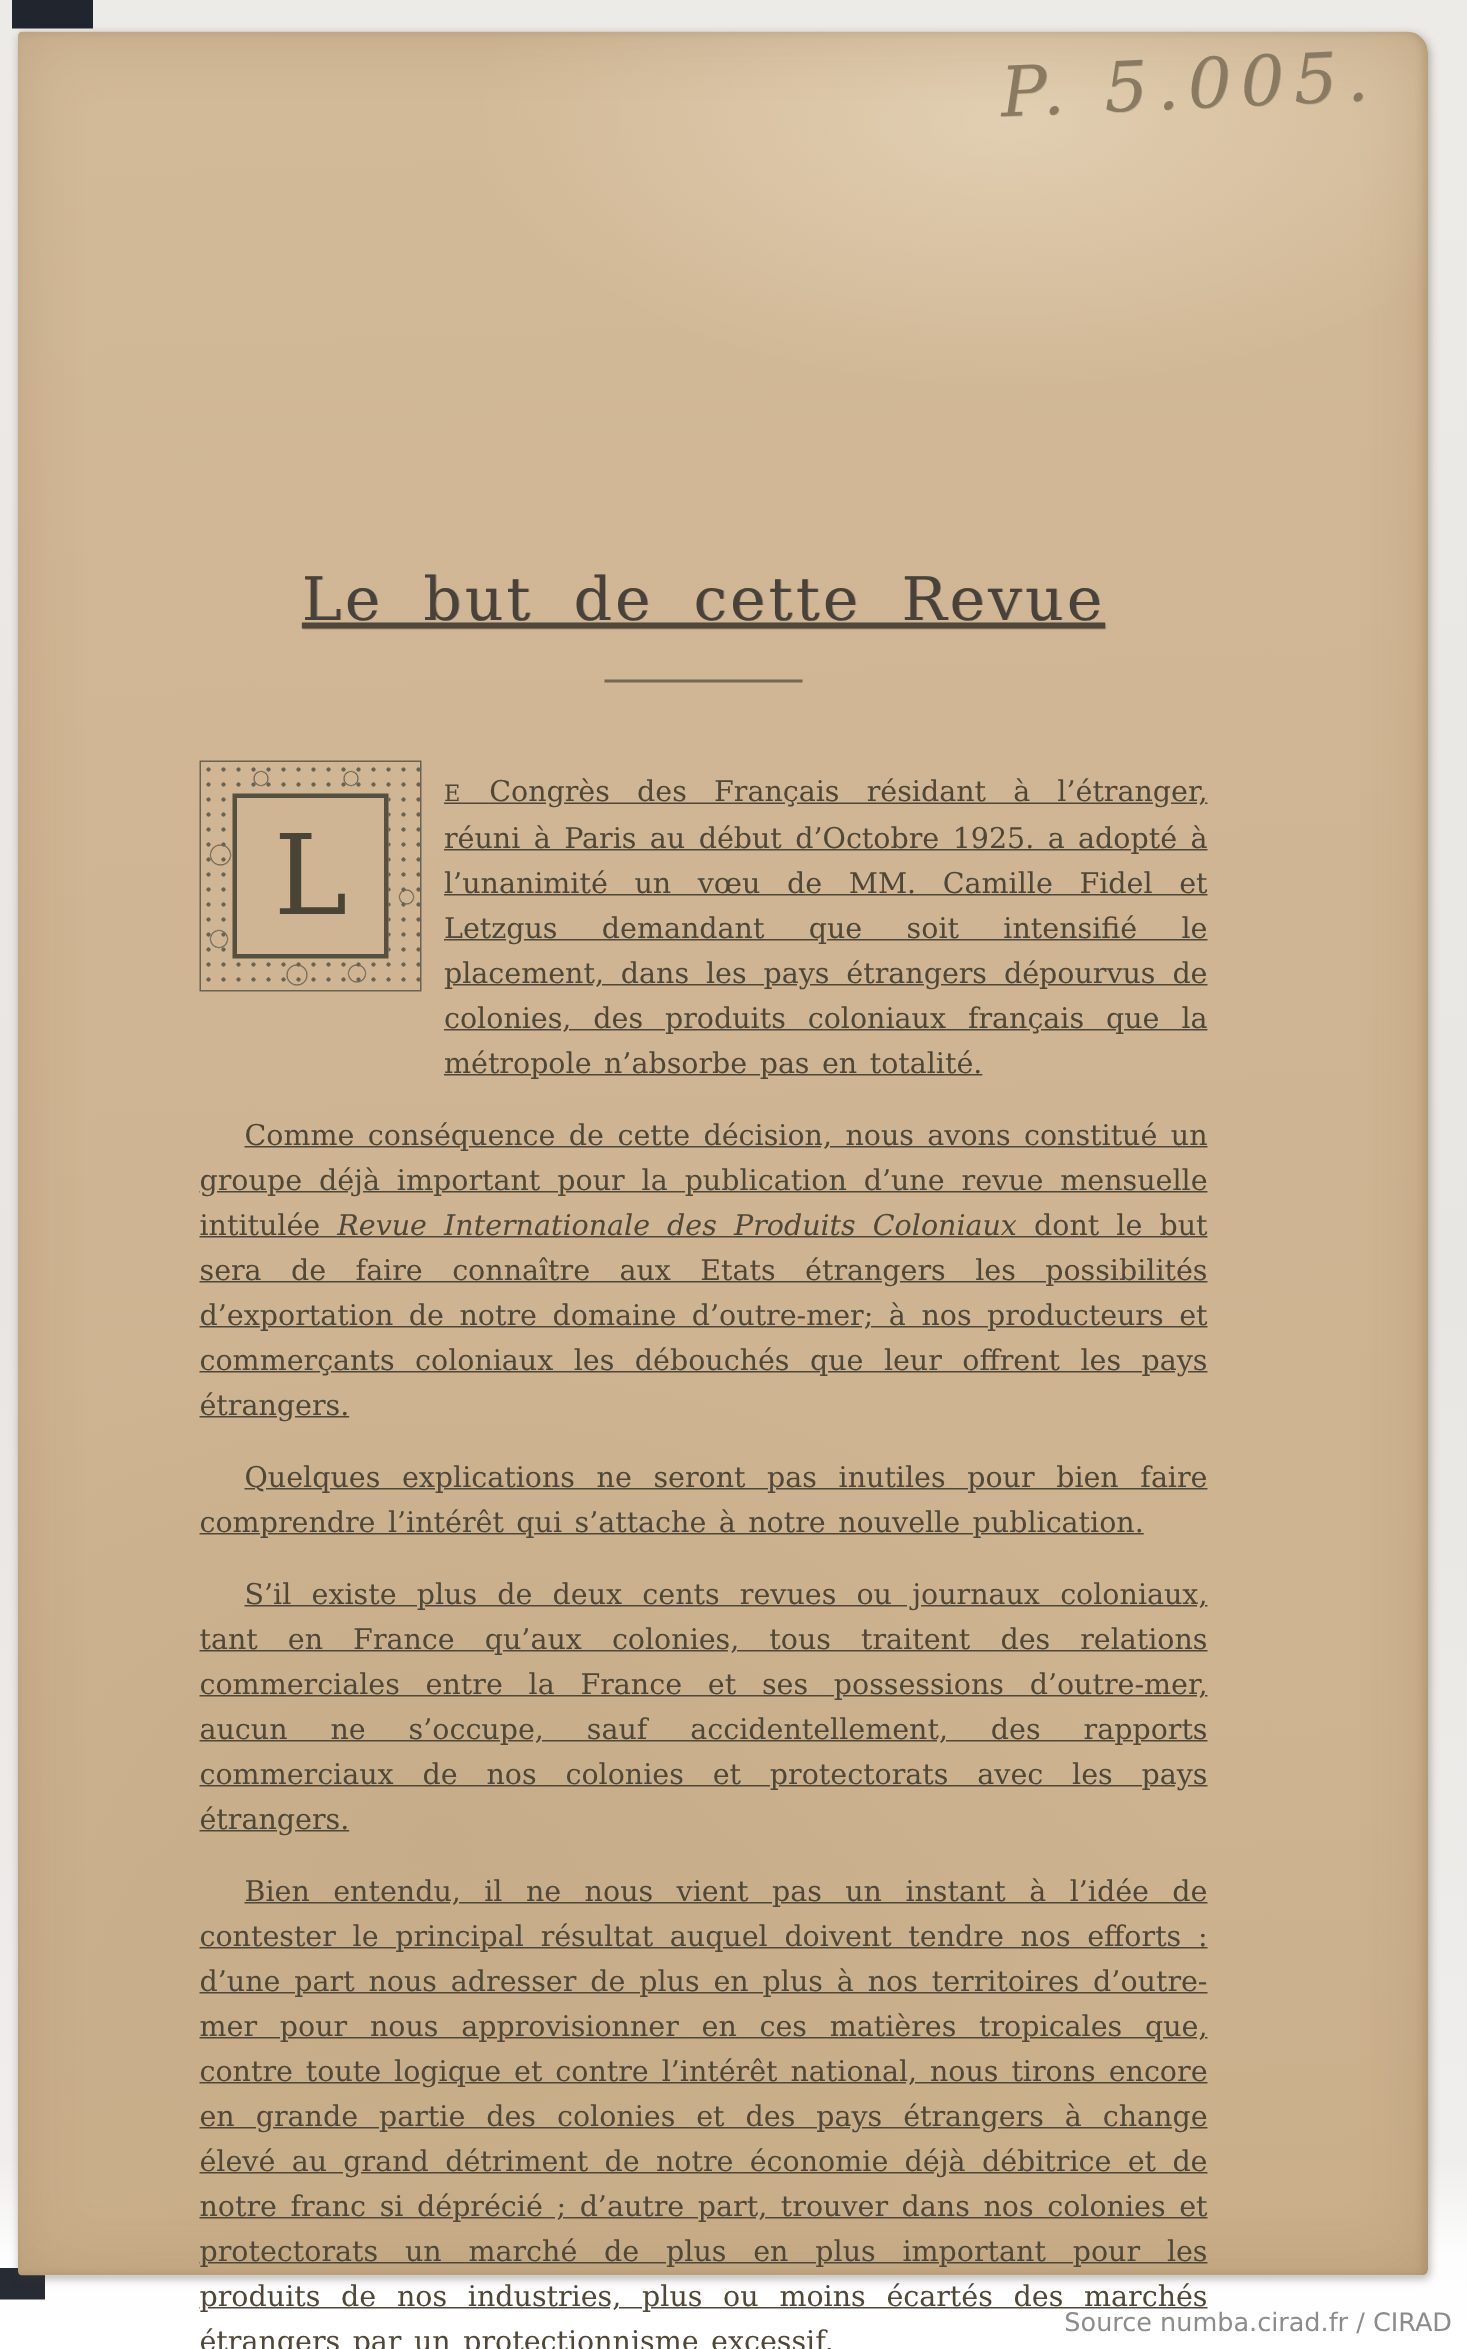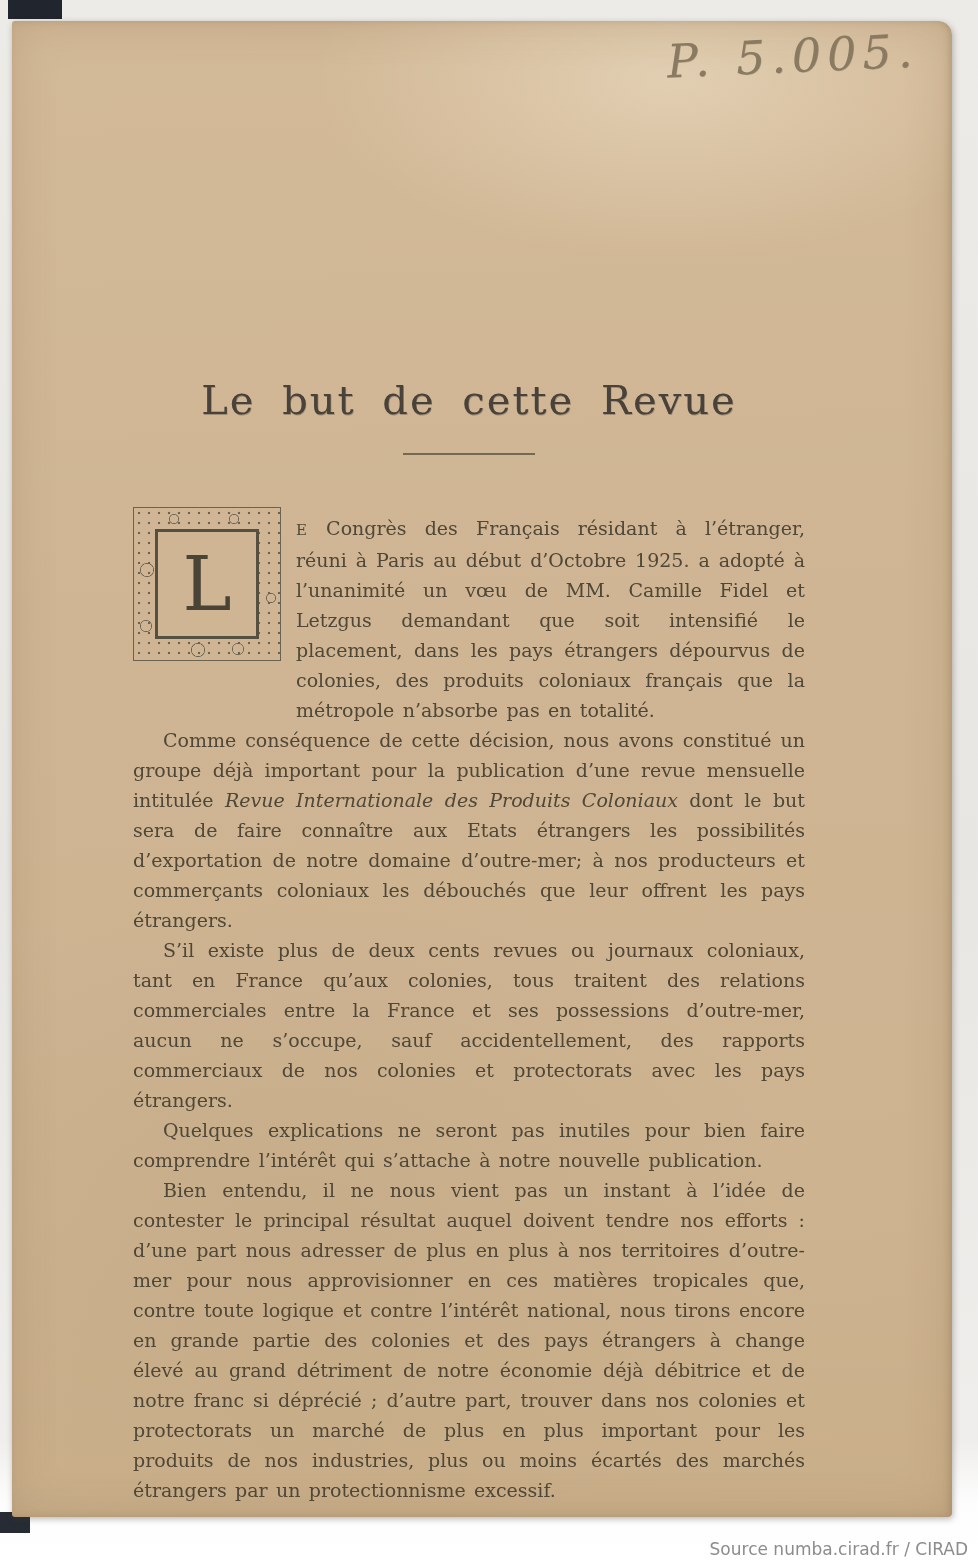--- a/index.html
+++ b/index.html
@@ -43,20 +43,21 @@
     color: #8a7a62;
     transform: rotate(-2.5deg);
     text-shadow: 0.5px 0.5px 0 rgba(138,122,98,0.4);
   }
 
   .content {
     position: absolute;
     left: 121px; top: 0;
     width: 672px; height: 100%;
     color: #4f4737;
+    text-decoration: underline;
   }
 
   .title {
     margin-top: 356px;
     text-align: center;
     font-size: 40px;
     font-weight: normal;
     letter-spacing: 2px;
     word-spacing: 12px;
     color: #48423a;
@@ -113,21 +114,21 @@
   }
 
   p.body {
     font-size: 19px;
     line-height: 30px;
     text-align: justify;
     word-spacing: 0.12em;
     color: #4f4737;
   }
   .first-para p.body { flex: 1 1 auto; margin-top: 10px; }
-  p.body.indent { text-indent: 30px; margin-top: 0; }
+  p.body.indent { text-indent: 30px; margin-top: 18px; }
   .leadcap { font-size: 15px; letter-spacing: 1px; }
   .ital { font-style: italic; }
 
   .footer-credit {
     position: absolute;
     right: 10px; bottom: 7px;
     font-family: "DejaVu Sans", sans-serif;
     font-size: 17px;
     color: #8c8c8c;
   }
@@ -154,23 +155,23 @@
         <div class="dropcap-box">
           <div class="dropcap-inner">
             <span class="dropcap-letter">L</span>
           </div>
         </div>
         <p class="body"><span class="leadcap">E</span> <span>Congrès des Français résidant à l’étranger, réuni à Paris au début d’Octobre 1925. a adopté à l’unanimité un vœu de MM. Camille Fidel et Letzgus demandant que soit intensifié le placement, dans les pays étrangers dépourvus de colonies, des produits coloniaux français que la métropole n’absorbe pas en totalité.</span></p>
       </div>
 
       <p class="body indent"><span>Comme conséquence de cette décision, nous avons constitué un groupe déjà important pour la publication d’une revue mensuelle intitulée </span><span class="ital">Revue Internationale des Produits Coloniaux</span><span> dont le but sera de faire connaître aux Etats étrangers les possibilités d’exportation de notre domaine d’outre-mer; à nos producteurs et commerçants coloniaux les débouchés que leur offrent les pays étrangers.</span></p>
 
+      <p class="body indent">Quelques explications ne seront pas inutiles pour bien faire comprendre l’intérêt qui s’attache à notre nouvelle publication.</p>
+
       <p class="body indent">S’il existe plus de deux cents revues ou journaux coloniaux, tant en France qu’aux colonies, tous traitent des relations commerciales entre la France et ses possessions d’outre-mer, aucun ne s’occupe, sauf accidentellement, des rapports commerciaux de nos colonies et protectorats avec les pays étrangers.</p>
-
-      <p class="body indent">Quelques explications ne seront pas inutiles pour bien faire comprendre l’intérêt qui s’attache à notre nouvelle publication.</p>
 
       <p class="body indent">Bien entendu, il ne nous vient pas un instant à l’idée de contester le principal résultat auquel doivent tendre nos efforts : d’une part nous adresser de plus en plus à nos territoires d’outre-mer pour nous approvisionner en ces matières tropicales que, contre toute logique et contre l’intérêt national, nous tirons encore en grande partie des colonies et des pays étrangers à change élevé au grand détriment de notre économie déjà débitrice et de notre franc si déprécié ; d’autre part, trouver dans nos colonies et protectorats un marché de plus en plus important pour les produits de nos industries, plus ou moins écartés des marchés étrangers par un protectionnisme excessif.</p>
 
     </div>
   </div>
 
   <div class="footer-credit">Source numba.cirad.fr / CIRAD</div>
 
 </div>
 

